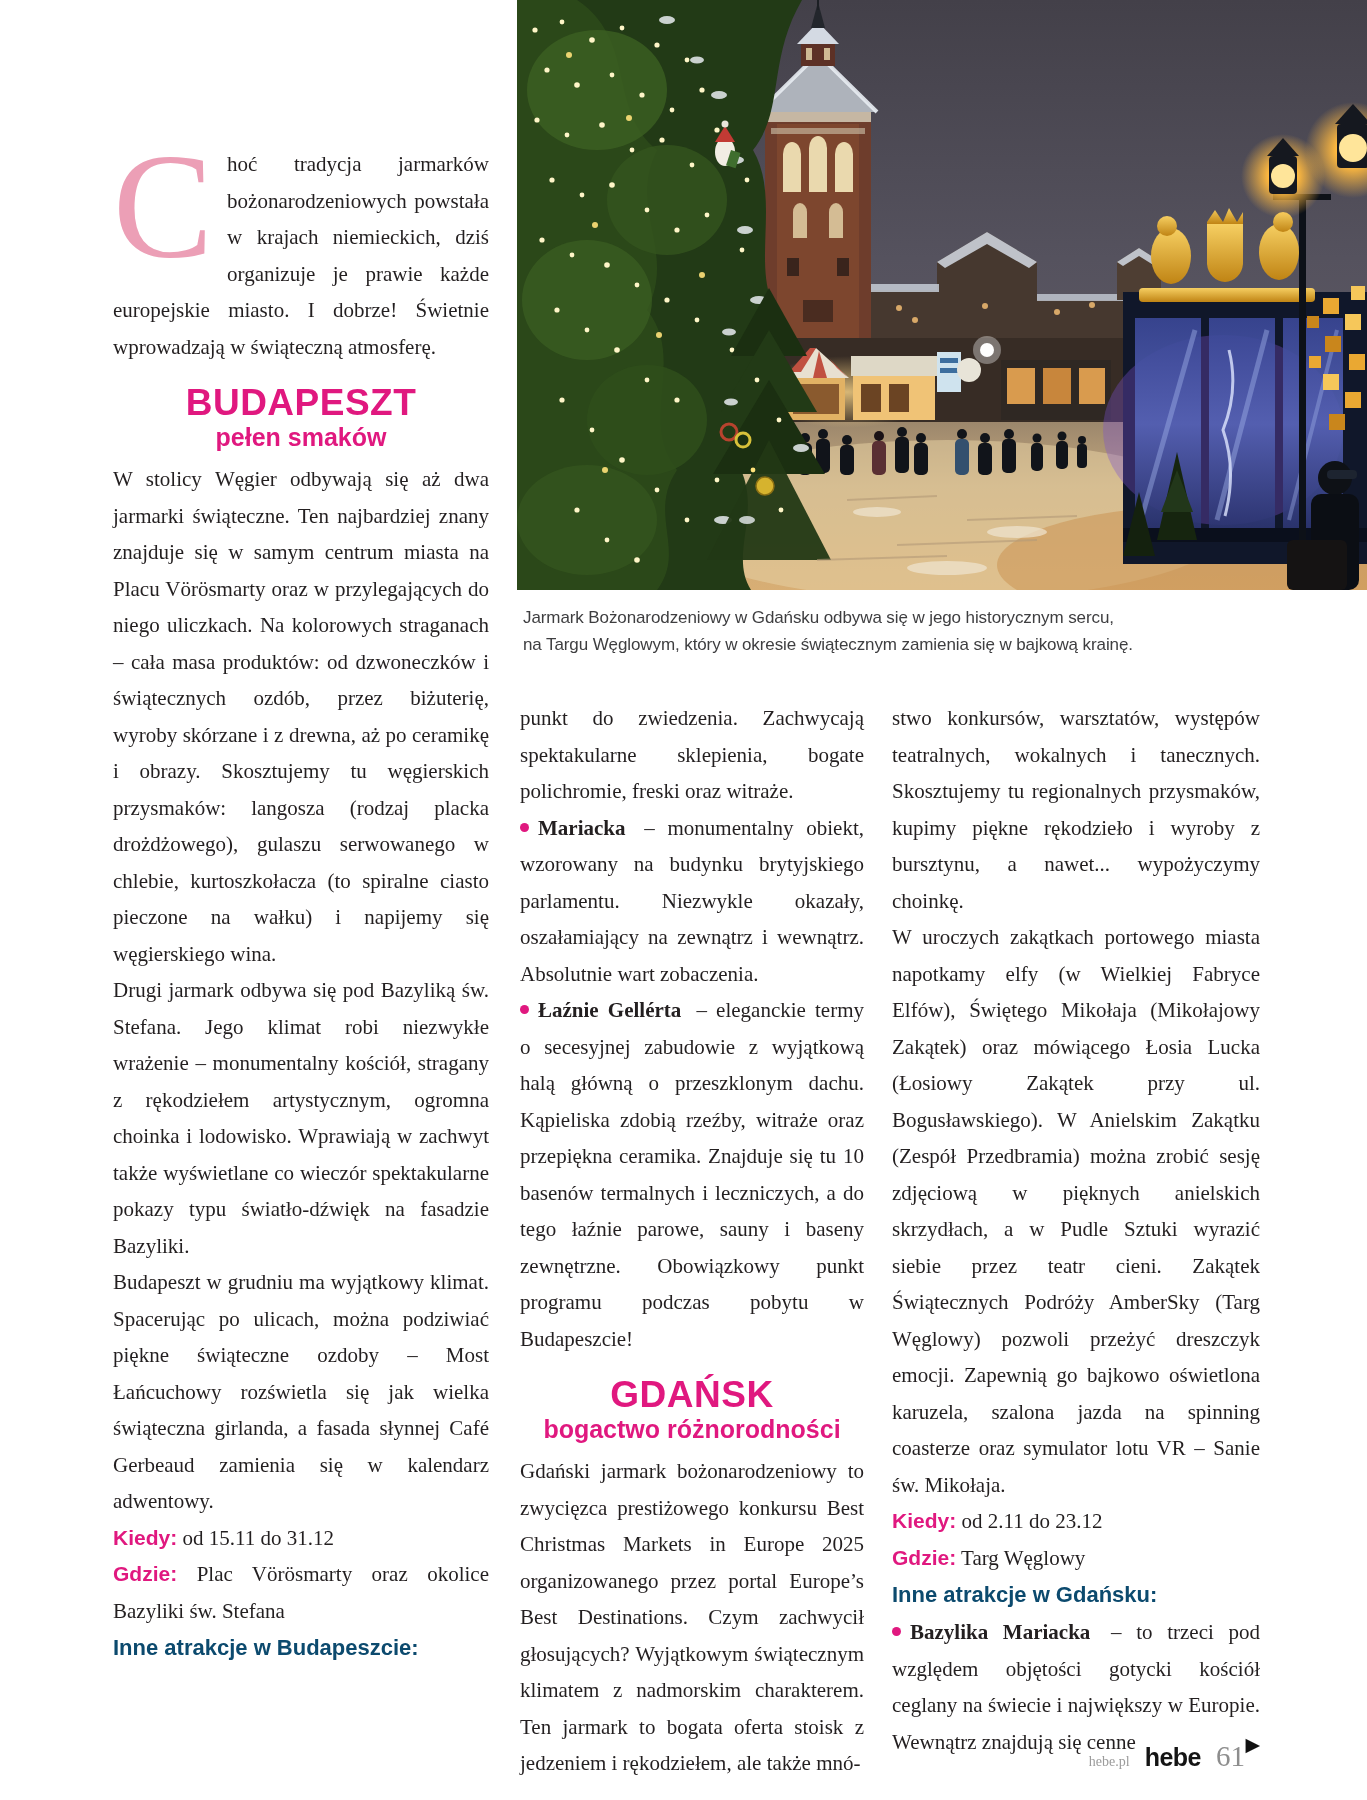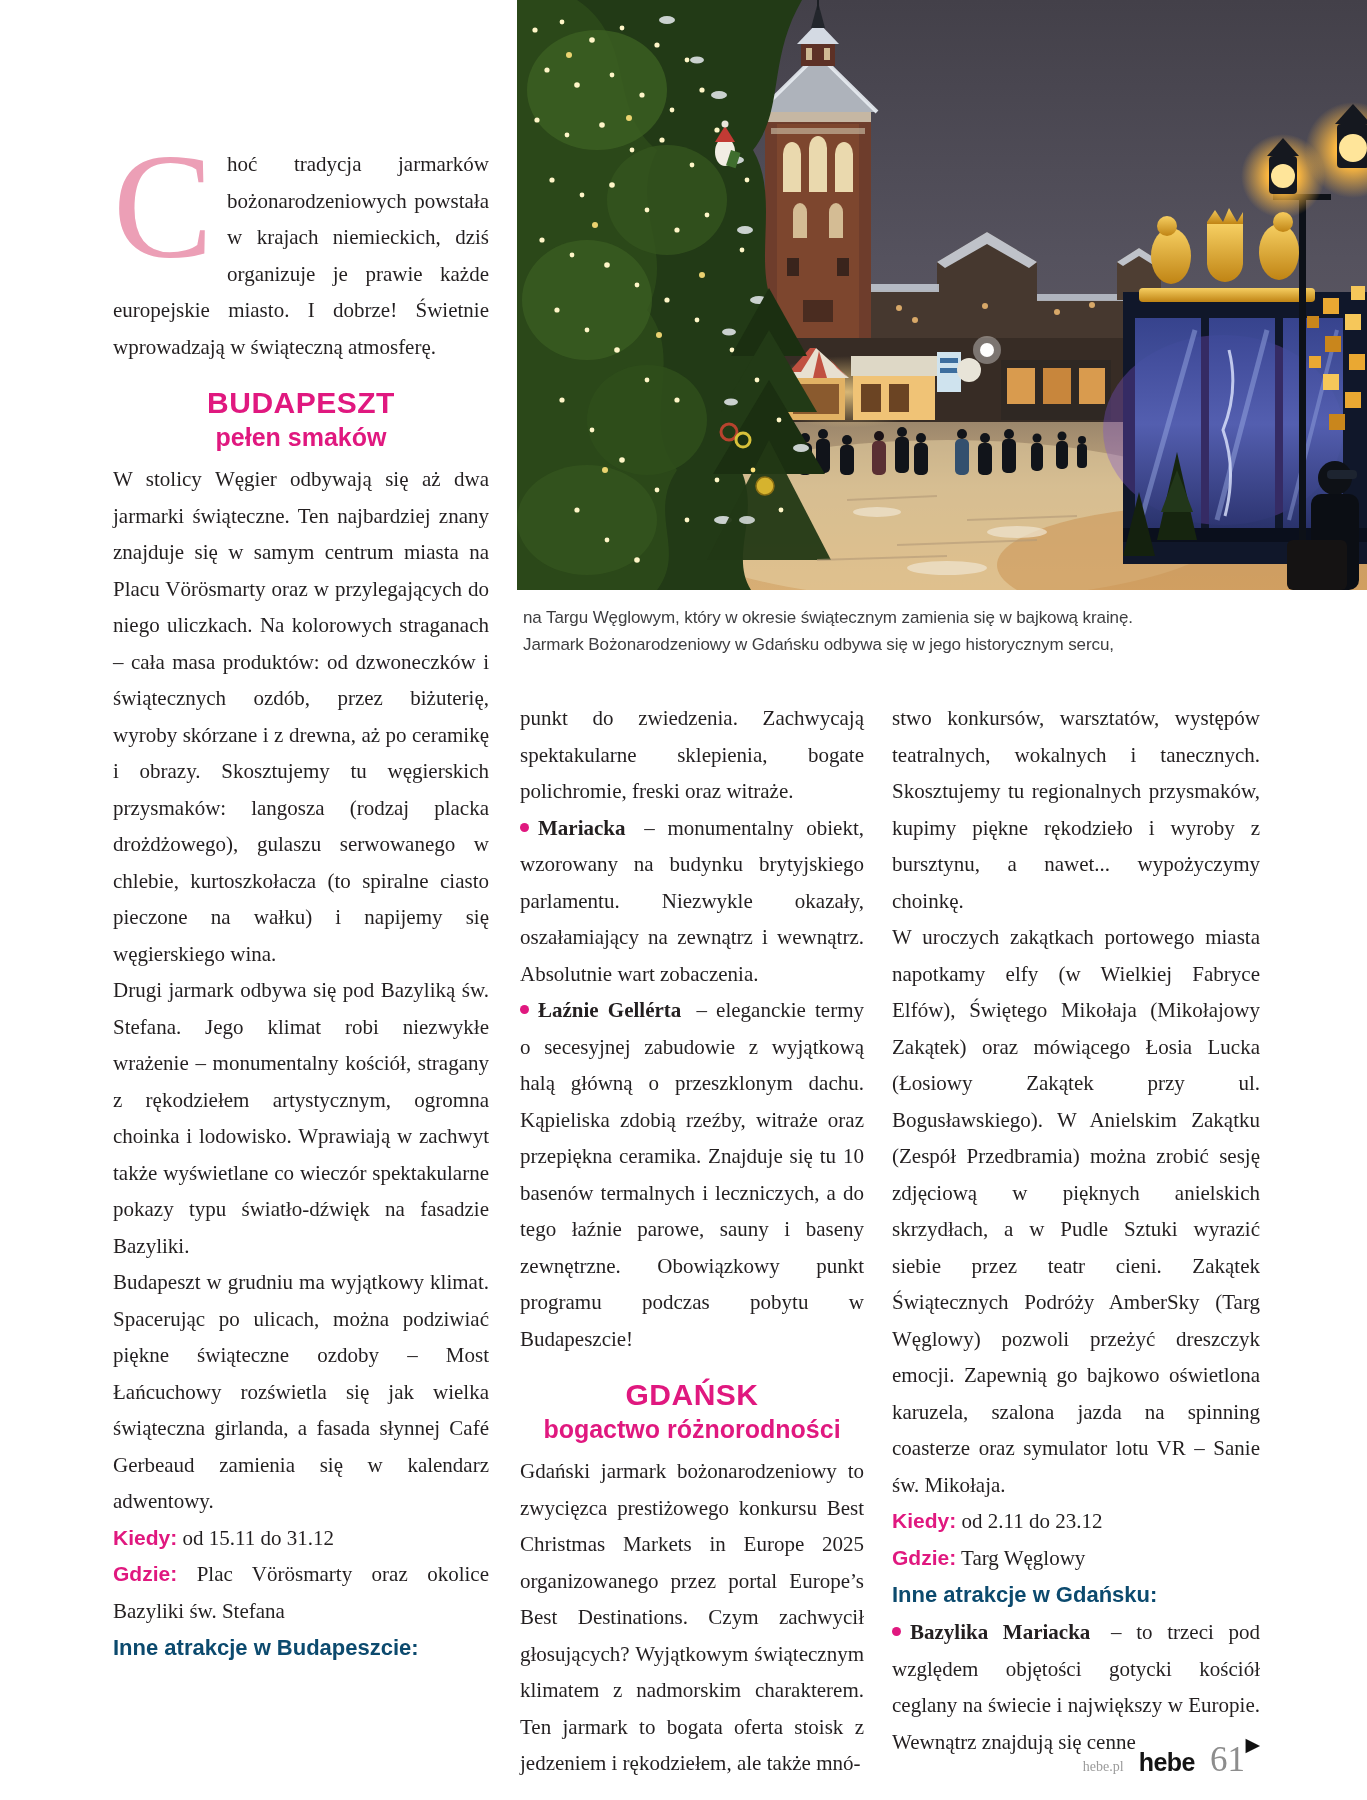--- a/index.html
+++ b/index.html
@@ -20,37 +20,37 @@
   .col p{margin:0;}
   .col-left{left:113px;top:146px;width:376px;}
   .col-mid{left:520px;top:700px;width:344px;}
   .col-right{left:892px;top:700px;width:368px;}
   .dropcap{
     float:left;font-family:"Liberation Serif", serif;color:#ec9fb6;
     font-size:150px;line-height:108px;margin:6px 14px 0 0;
   }
   .section-head{text-align:center;color:#e0187f;font-family:"Liberation Sans", sans-serif;
     font-weight:bold;margin:22px 0 10px 0;line-height:1;}
-  .section-head .t1{display:block;font-size:30px;letter-spacing:0.5px;line-height:32px;}
+  .section-head .t1{display:block;font-size:37px;letter-spacing:0.5px;line-height:32px;}
   .section-head .t2{display:block;font-size:25px;line-height:28px;margin-top:4px;}
   .info-line .info-label{font-family:"Liberation Sans", sans-serif;font-weight:bold;color:#e0187f;font-size:21px;}
   .attr-head{font-family:"Liberation Sans", sans-serif;font-weight:bold;color:#0c4a6e;font-size:22px;text-align:left;line-height:38px;}
   .bullet{position:relative;}
   .bullet .dot{display:inline-block;width:9px;height:9px;border-radius:50%;background:#e0187f;margin-right:9px;vertical-align:3px;}
   .bullet b{font-weight:bold;}
   .bullet .after-name{margin-left:6px;}
   .cont-arrow{
     position:absolute;right:0;bottom:6px;font-size:19px;color:#111;
     font-family:"DejaVu Sans", sans-serif;line-height:1;
   }
   
   .page-footer{position:absolute;top:1740px;right:122px;display:flex;align-items:baseline;gap:15px;}
   .footer-site{font-family:"Liberation Serif", serif;color:#9b9b9b;font-size:14px;}
   .footer-brand{font-family:"Liberation Sans", sans-serif;font-weight:bold;color:#141414;font-size:25px;letter-spacing:-0.5px;}
-  .footer-page{font-family:"Liberation Serif", serif;color:#8d8d8d;font-size:35px;}
+  .footer-page{font-family:"Liberation Serif", serif;color:#8d8d8d;font-size:29px;}
 </style>
 </head>
 <body>
 
 <div class="photo">
   <svg viewBox="0 0 850 590" preserveAspectRatio="none">
     <defs>
       <linearGradient id="sky" x1="0" y1="0" x2="0" y2="1">
         <stop offset="0" stop-color="#434049"></stop>
           <stop offset="0.6" stop-color="#55525e"></stop>
@@ -390,22 +390,22 @@
     </g>
     <g fill="#f0e6d2" opacity="0.7">
       <ellipse cx="360" cy="512" rx="24" ry="5"></ellipse>
         <ellipse cx="500" cy="532" rx="30" ry="6"></ellipse>
         <ellipse cx="430" cy="568" rx="40" ry="7"></ellipse>
     </g>
   </svg>
 </div>
 
 <div class="photo-caption">
+  <div>Jarmark Bożonarodzeniowy w Gdańsku odbywa się w jego historycznym sercu,</div>
   <div>na Targu Węglowym, który w okresie świątecznym zamienia się w bajkową krainę.</div>
-  <div>Jarmark Bożonarodzeniowy w Gdańsku odbywa się w jego historycznym sercu,</div>
 </div>
 
 <div class="col col-left">
   <p>
     <span class="dropcap">C</span><span>hoć tradycja jarmarków bożonarodzeniowych powstała w krajach niemieckich, dziś organizuje je prawie każde europejskie miasto. I dobrze! Świetnie wprowadzają w świąteczną atmosferę.</span>
   </p>
   <div class="section-head">
     <span class="t1">BUDAPESZT</span>
     <span class="t2">pełen smaków</span>
   </div>

